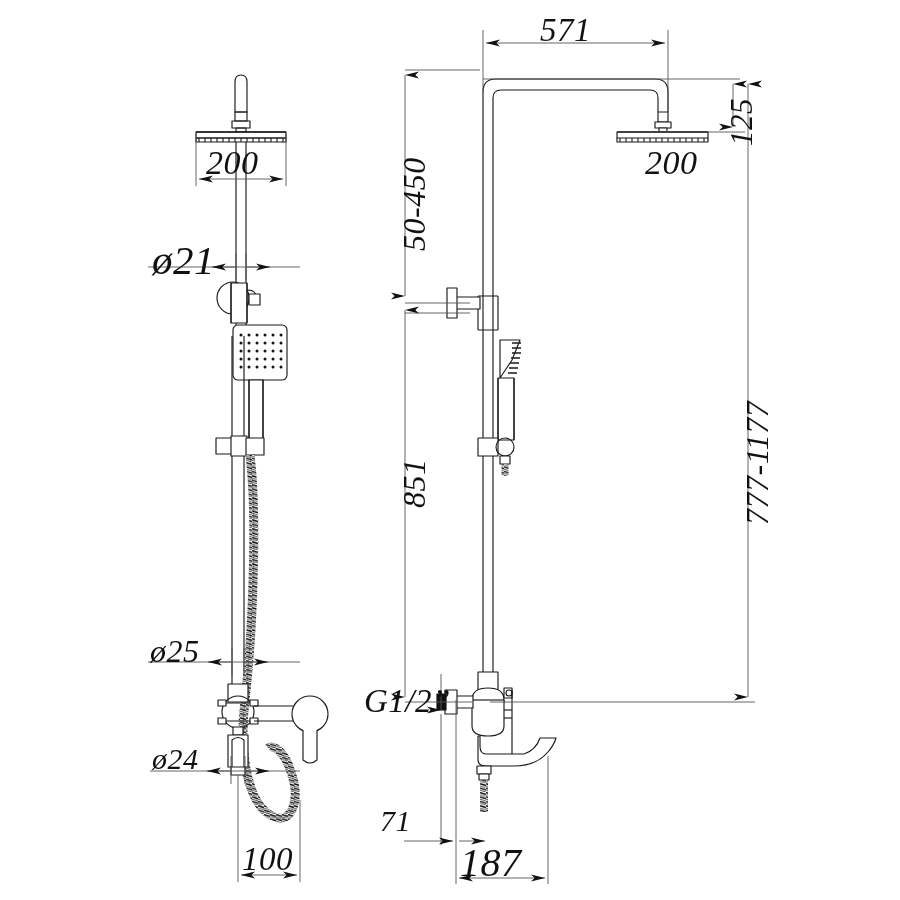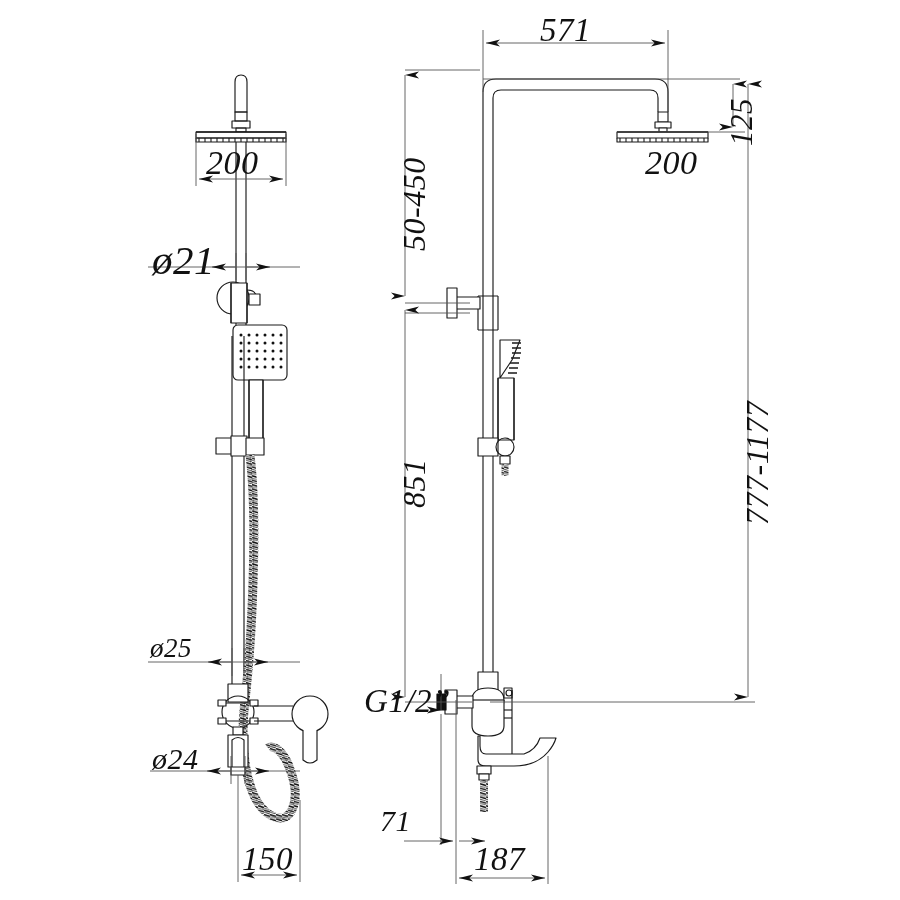--- a/index.html
+++ b/index.html
@@ -323,37 +323,37 @@
       <path d="M456,845 L456,884"></path>
       <path d="M548,756 L548,884"></path>
       <path d="M459,878 L545,878" marker-start="url(#arrR)" marker-end="url(#arrL)"></path>
     </g>
   </svg>
 
   <div class="dim-text" style="left:206px; top:146px; font-size:34px;">200</div>
 
   <div class="dim-text" style="left:152px; top:240px; font-size:41px;">ø21</div>
 
-  <div class="dim-text" style="left:150px; top:635px; font-size:27px;text-align:right;">ø25</div>
+  <div class="dim-text" style="left:150px; top:635px; font-size:32px;text-align:right;">ø25</div>
 
   <div class="dim-text" style="left:152px; top:744px; font-size:30px;">ø24</div>
 
-  <div class="dim-text" style="left:242px; top:843px; font-size:33px;">150</div>
+  <div class="dim-text" style="left:242px; top:843px; font-size:33px;">100</div>
 
   <div class="dim-text" style="left:540px; top:14px; font-size:33px;">571</div>
 
   <div class="dim-text" style="left:645px; top:146px; font-size:34px;">200</div>
 
   <div class="dim-text rot90" style="left:726px; top:146px; font-size:31px;">125</div>
 
   <div class="dim-text rot90" style="left:398px; top:251px; font-size:32px;">50-450</div>
 
   <div class="dim-text rot90" style="left:398px; top:508px; font-size:32px;">851</div>
 
   <div class="dim-text rot90" style="left:741px; top:525px; font-size:32px;">777-1177</div>
 
   <div class="dim-text" style="left:364px; top:685px; font-size:33px;">G1/2”</div>
 
   <div class="dim-text" style="left:380px; top:806px; font-size:30px;">71</div>
 
-  <div class="dim-text" style="left:474px; top:843px; font-size:33px;">187</div>
+  <div class="dim-text" style="left:460px; top:843px; font-size:40px;">187</div>
 
 </div>
 
 </body></html>

